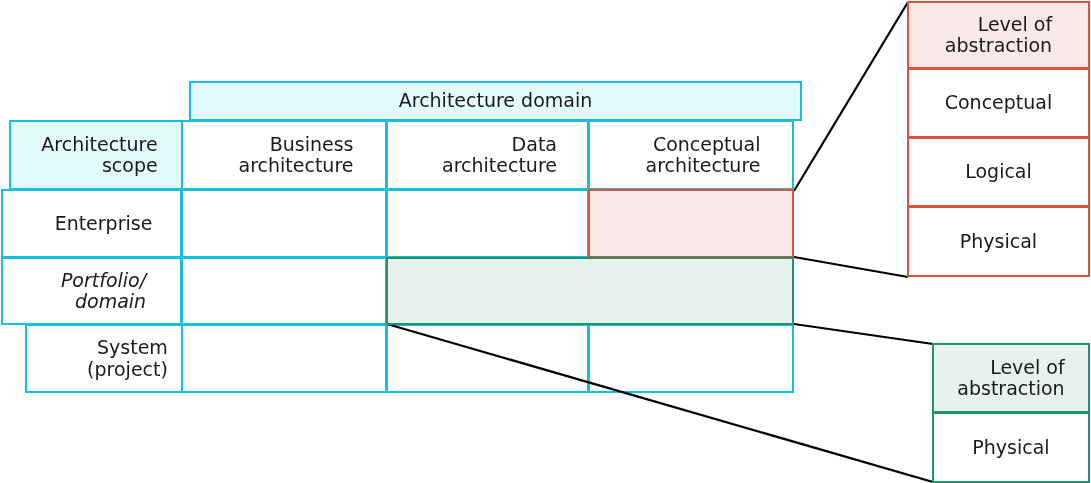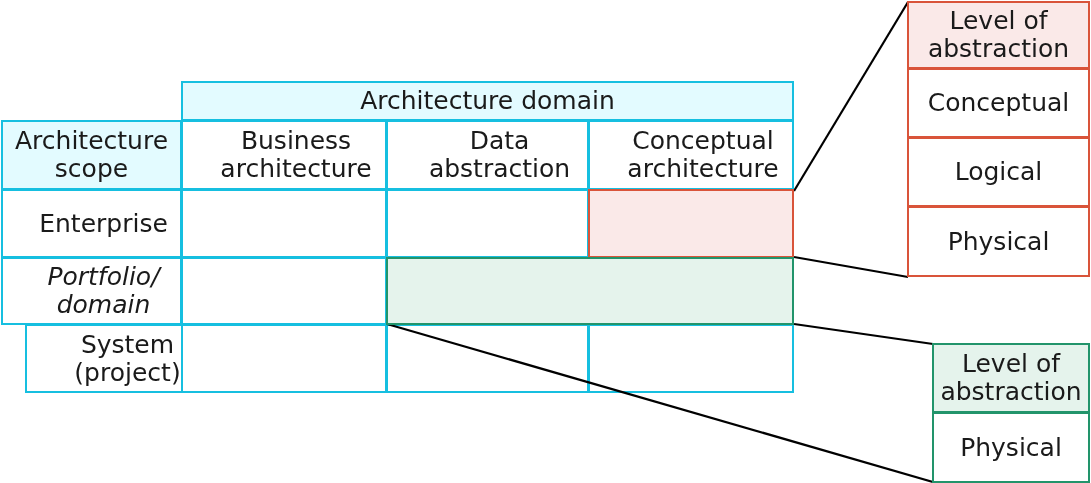--- a/index.html
+++ b/index.html
@@ -16,35 +16,36 @@
     height: 483px;
     background: #ffffff;
     overflow: hidden;
   }
   .cell {
     position: absolute;
     box-sizing: border-box;
     display: flex;
     align-items: center;
     justify-content: center;
-    text-align: center;
+    text-align: right;
     color: #1a1a1a;
-    font-size: 25px;
+    font-size: 19px;
     line-height: 1.12;
     white-space: pre-line;
   }
   
   .cyan {
     border: 2.5px solid #16bfe0;
     background: #ffffff;
     padding-left: 24px;
   }
   .cyan-fill {
     border: 2.5px solid #16bfe0;
     background: #e3fbff;
+    margin-left: 8px;
   }
   
   .red {
     border: 2.5px solid #d9543a;
     background: #ffffff;
   }
   .red-fill {
     border: 2.5px solid #d9543a;
     background: #fae9e8;
   }
@@ -82,21 +83,21 @@
   </svg>
 
   <div class="cell cyan-fill z-base" style="left:181px; top:81px; width:613px; height:40px;">Architecture domain</div>
 
   <div class="cell cyan-fill z-base" style="left:1px; top:120px; width:181px; height:70px;">Architecture
 scope</div>
 
   <div class="cell cyan z-base" style="left:181px; top:120px; width:206px; height:70px;">Business
 architecture</div>
   <div class="cell cyan z-base" style="left:386px; top:120px; width:203px; height:70px;">Data
-abstraction</div>
+architecture</div>
   <div class="cell cyan z-base" style="left:588px; top:120px; width:206px; height:70px;">Conceptual
 architecture</div>
 
   <div class="cell cyan z-base" style="left:1px; top:189px; width:181px; height:69px;">Enterprise</div>
   <div class="cell cyan z-base" style="left:1px; top:257px; width:181px; height:68px;font-style:italic;">Portfolio/
 domain</div>
   <div class="cell cyan z-base" style="left:1px; top:324px; width:181px; height:69px;margin-left:24px;">System
 (project)</div>
 
   <div class="cell cyan z-base" style="left:181px; top:189px; width:206px; height:69px;"></div>

